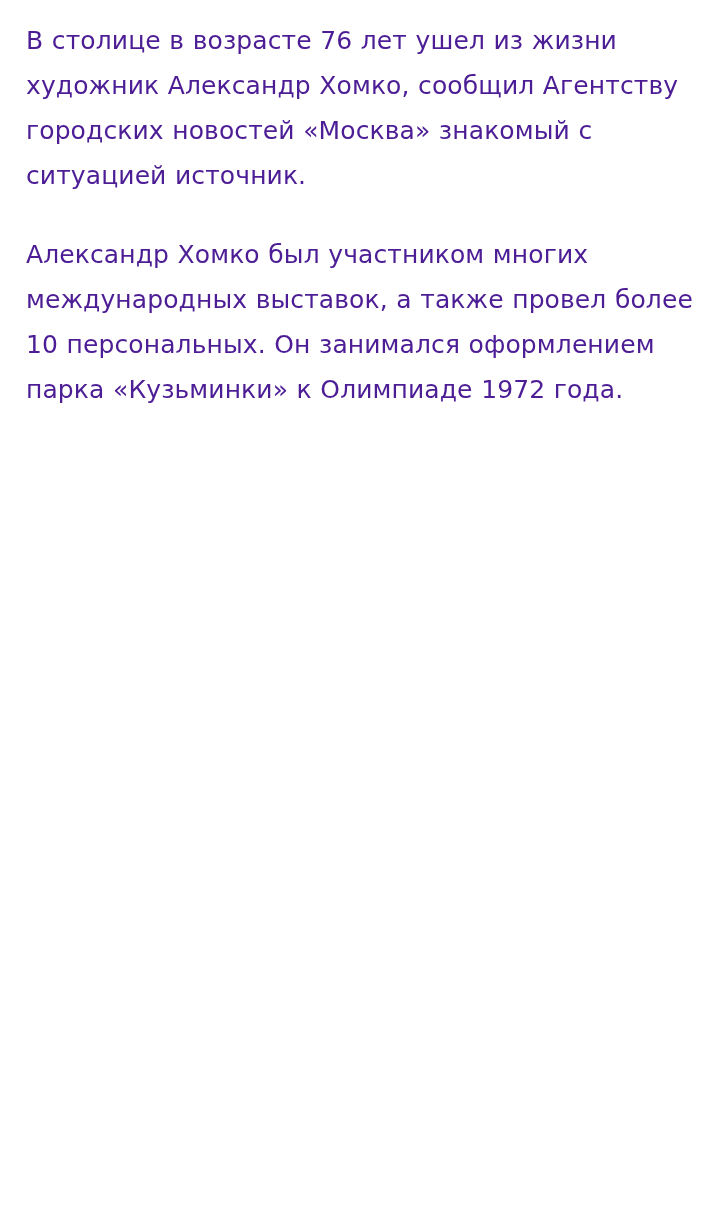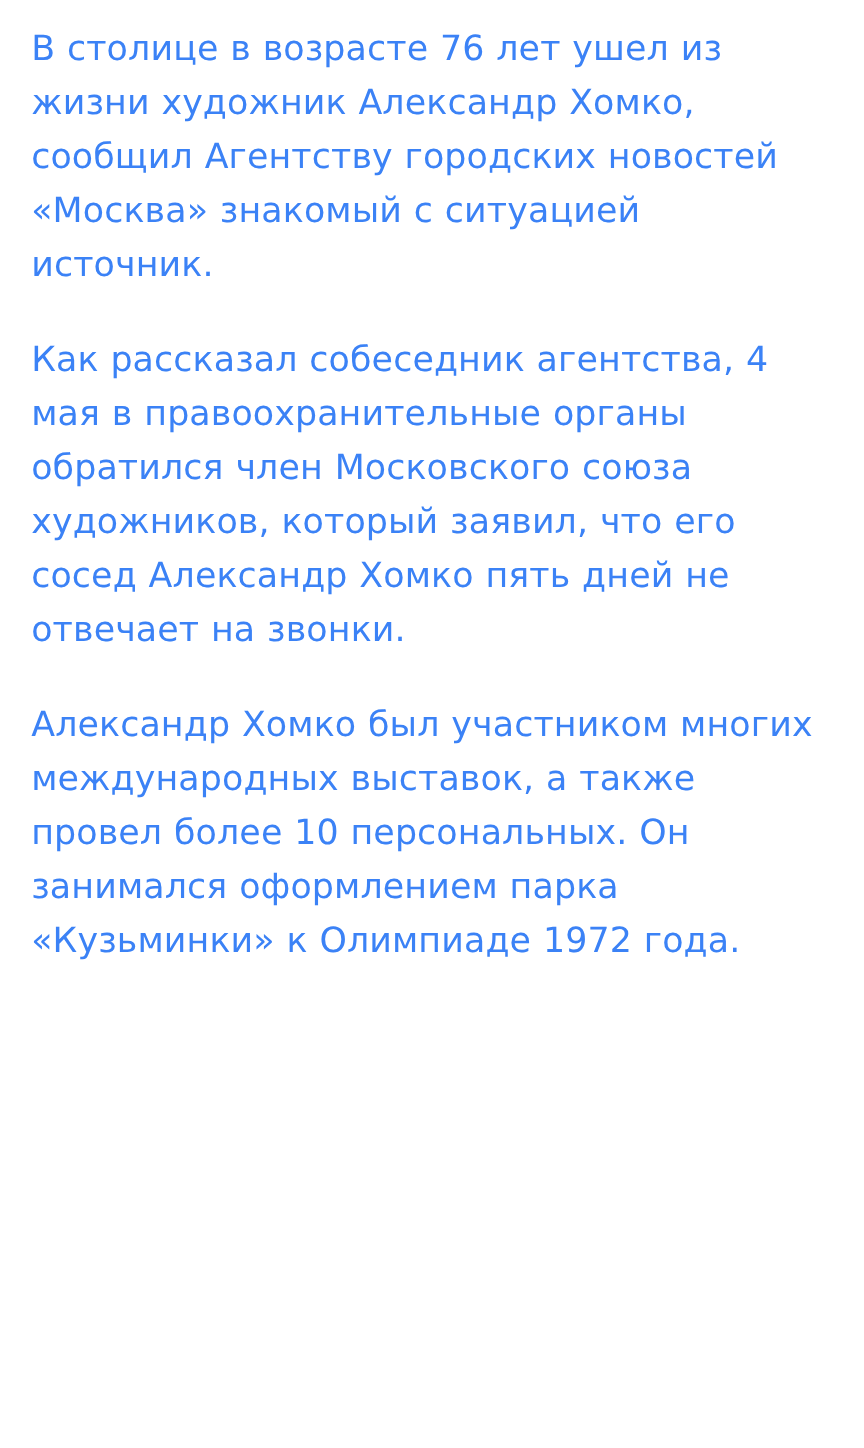--- a/index.html
+++ b/index.html
@@ -14,31 +14,30 @@
     color: #2b2b2b;
     -webkit-font-smoothing: antialiased;
   }
   .article {
     box-sizing: border-box;
     width: 720px;
     padding: 18px 26px 20px 26px;
   }
   .article p {
     margin: 0 0 34px 0;
-    font-size: 29px;
+    font-size: 25px;
     line-height: 45px;
     font-weight: 400;
     letter-spacing: 0.1px;
-    color: #3b82f6;
+    color: #4c1d95;
     word-spacing: 0.5px;
   }
   .article p:last-child {
     margin-bottom: 0;
   }
 </style>
 </head>
 <body>
 
 <article class="article">
   <p>В столице в возрасте 76 лет ушел из жизни художник Александр Хомко, сообщил Агентству городских новостей «Москва» знакомый с ситуацией источник.</p>
-  <p>Как рассказал собеседник агентства, 4 мая в правоохранительные органы обратился член Московского союза художников, который заявил, что его сосед Александр Хомко пять дней не отвечает на звонки.</p>
   <p>Александр Хомко был участником многих международных выставок, а также провел более 10 персональных. Он занимался оформлением парка «Кузьминки» к Олимпиаде 1972 года.</p>
 </article>
 
 </body></html>

